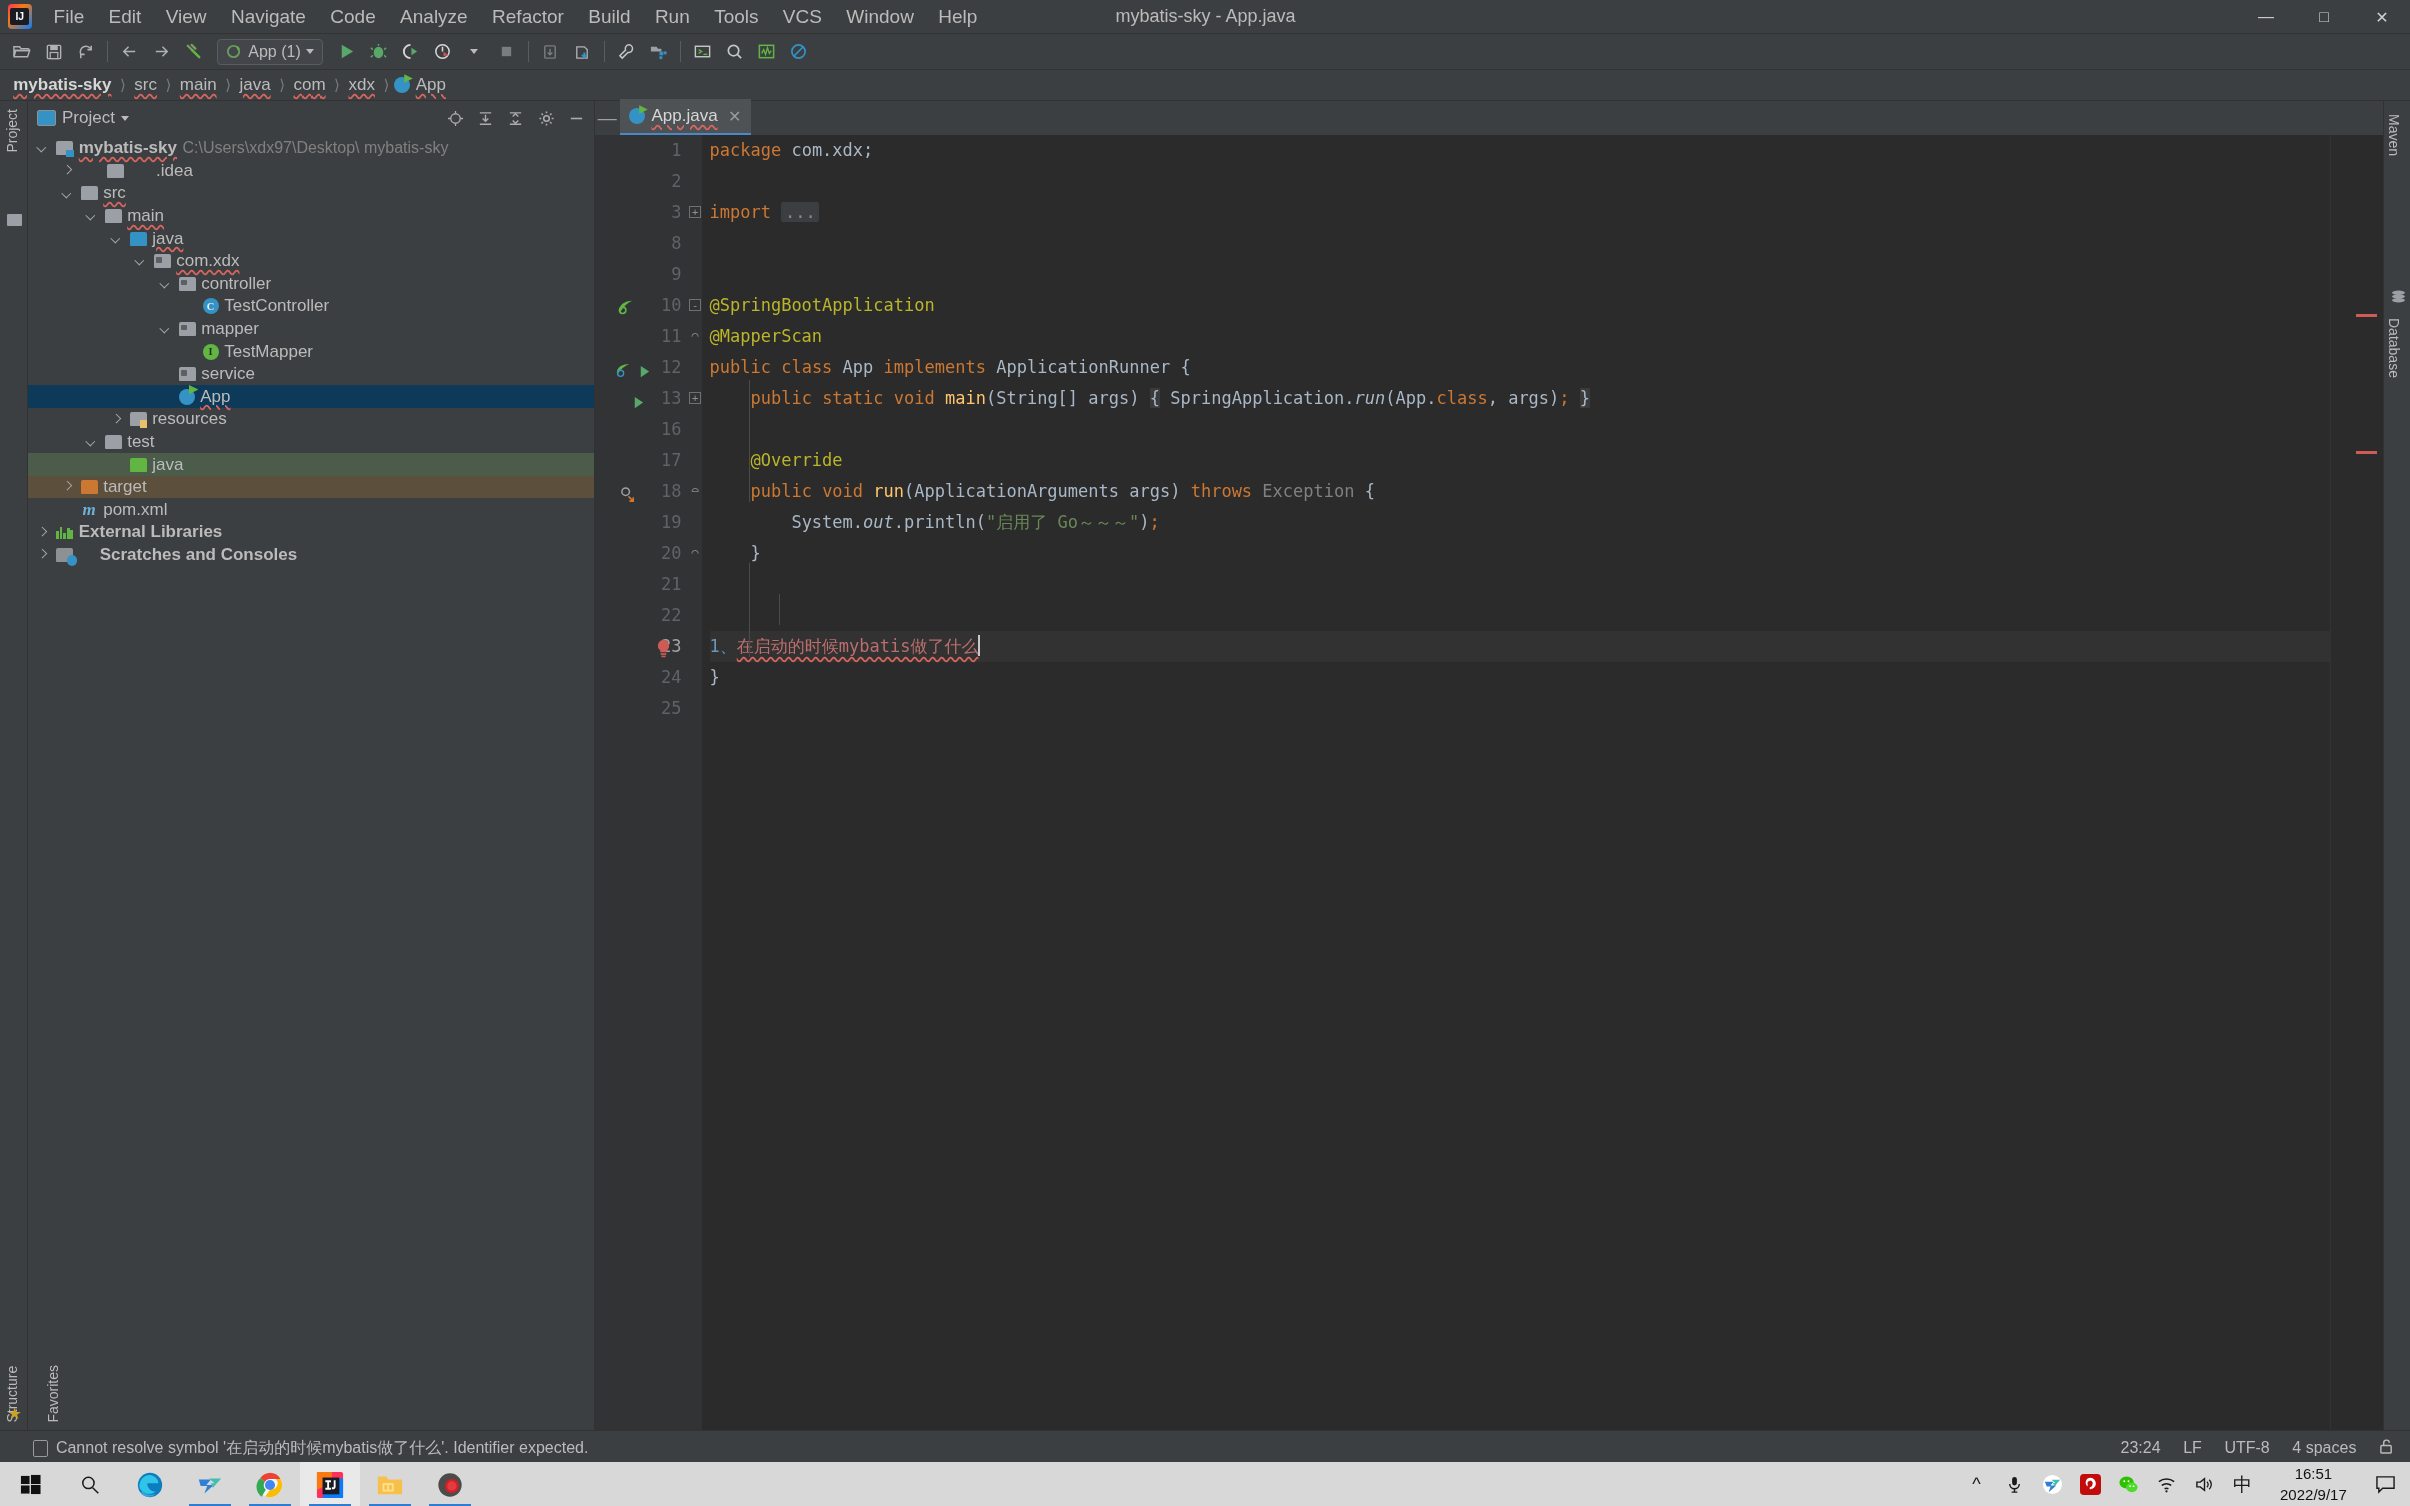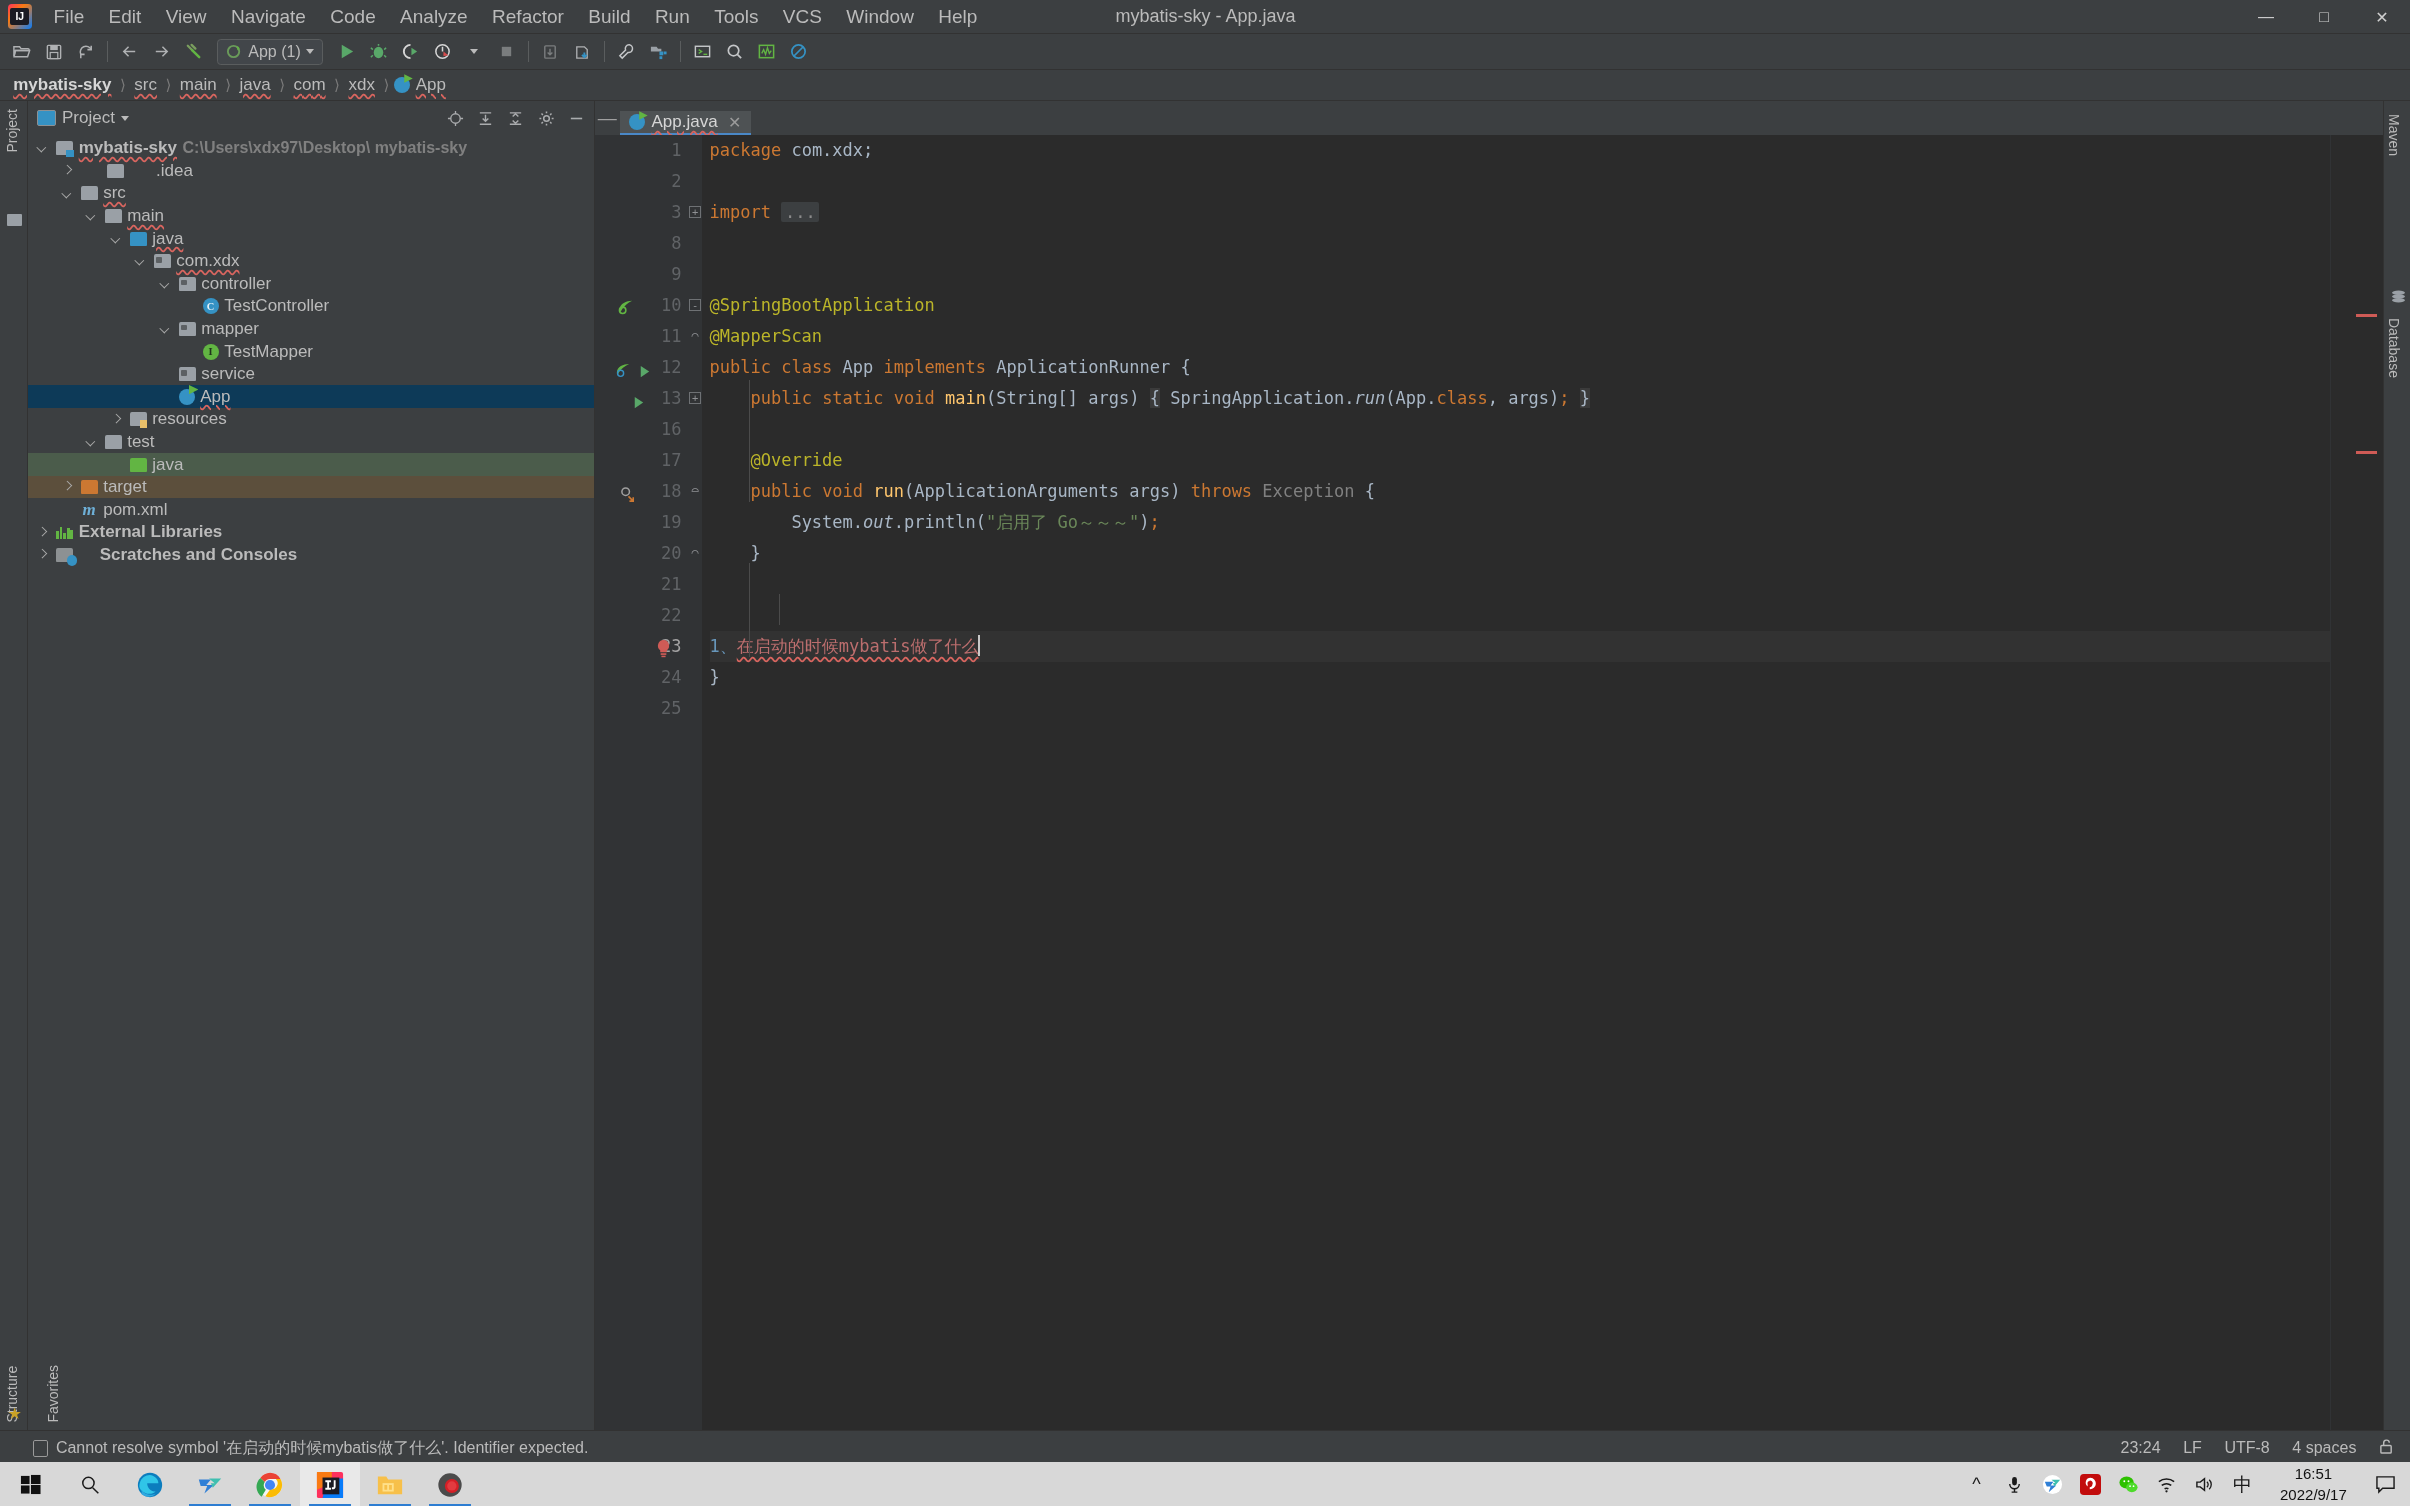--- a/index.html
+++ b/index.html
@@ -92,33 +92,33 @@
   .fico.mod::after { content:""; position:absolute; right:-0.9px; bottom:-1.9px; width:7.5px; height:7.5px;
                      background:#3592c4; }
   .fico.res::after { content:""; position:absolute; right:-0.9px; bottom:-1.9px; width:7.5px; height:8.5px;
                      background:#e8bf6a; }
   .cir { width:16px; height:16px; border-radius:50%; flex:none; display:flex;
          align-items:center; justify-content:center; font-size:10.4px; color:#1f2426;
          font-weight:bold; font-family:"Liberation Serif",serif; }
   .cir.c { background:#3592c4; color:#e6f2f8; }
   .cir.i { background:#62b543; color:#20341c; }
   .tlabel.err { text-decoration:underline wavy #d9655f; text-underline-offset:2.8px; }
-  .tpath { color:#808080; font-size:16px;font-weight:bold; }
+  .tpath { color:#808080; font-size:16px; }
   .mlogo { color:#6eb0d8; font-weight:bold; font-style:italic; font-size:17px;
            font-family:"Liberation Serif",serif; width:17px; text-align:center; }
   .libico { width:17px; height:14px; display:flex; gap:0.9px; align-items:flex-end; }
   .libico i { width:2.8px; background:#62b543; display:block; }
 
   
   .editor-wrap { flex:1; display:flex; flex-direction:column; min-width:0;
                  background:#2b2b2b; position:relative; }
   .tabs { height:34px; background:#3c3f41; display:flex; align-items:flex-end; flex:none; }
   .tab-minus { width:24.5px; height:34px; display:flex; align-items:center;
                justify-content:center; color:#a0a0a0; font-size:19px; }
-  .tab { height:24px; display:flex; align-items:center; gap:6.6px; padding:0 9.4px;
+  .tab { height:36px; display:flex; align-items:center; gap:6.6px; padding:0 9.4px;
          background:#4e5254; border-bottom:2.8px solid #4a88c7; color:#d6d6d6; font-size:17px; }
   .tab .cir { width:16px; height:16px; }
   .tab-x { color:#9b9b9b; font-size:16px; margin-left:3.8px; }
   .tab-label { text-decoration:underline wavy #d9655f; text-underline-offset:2.8px; }
 
   .code-area { flex:1; display:flex; position:relative; background:#2b2b2b; overflow:hidden; }
   .gutter { width:94px; background:#313335; flex:none; position:relative;
             font-family:"DejaVu Sans Mono", monospace; font-size:17px; }
   .gline { height:31px; line-height:31px; text-align:right; padding-right:7.5px;
            color:#606366; position:relative; }

